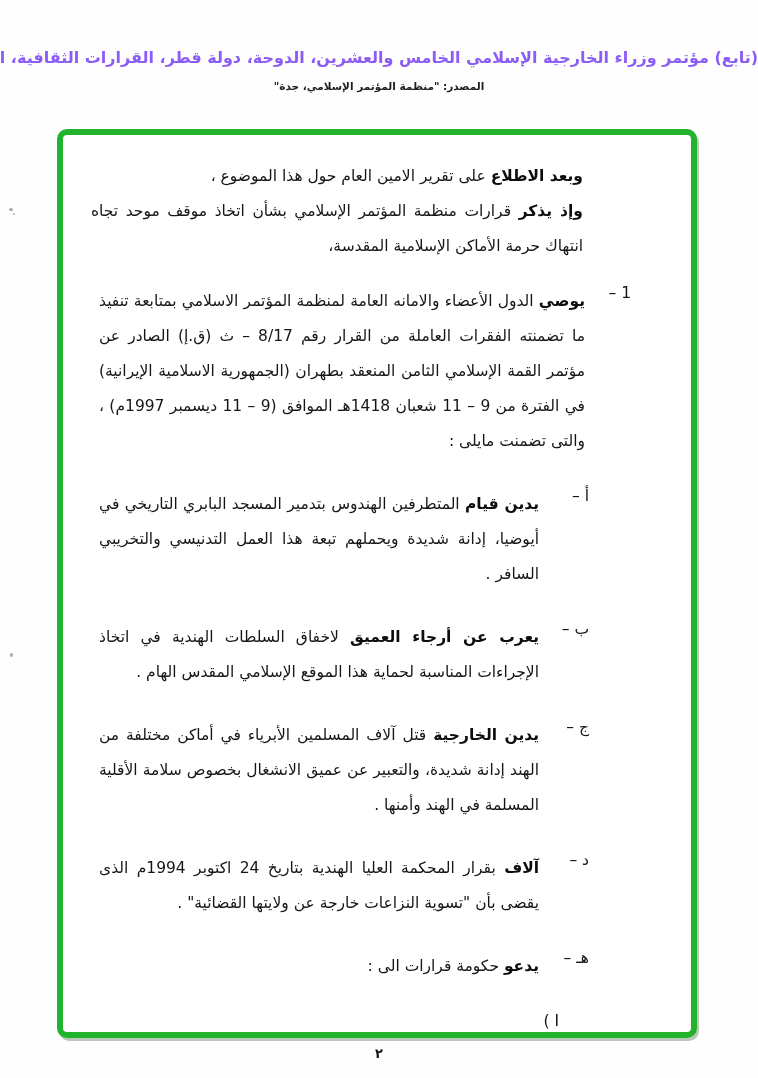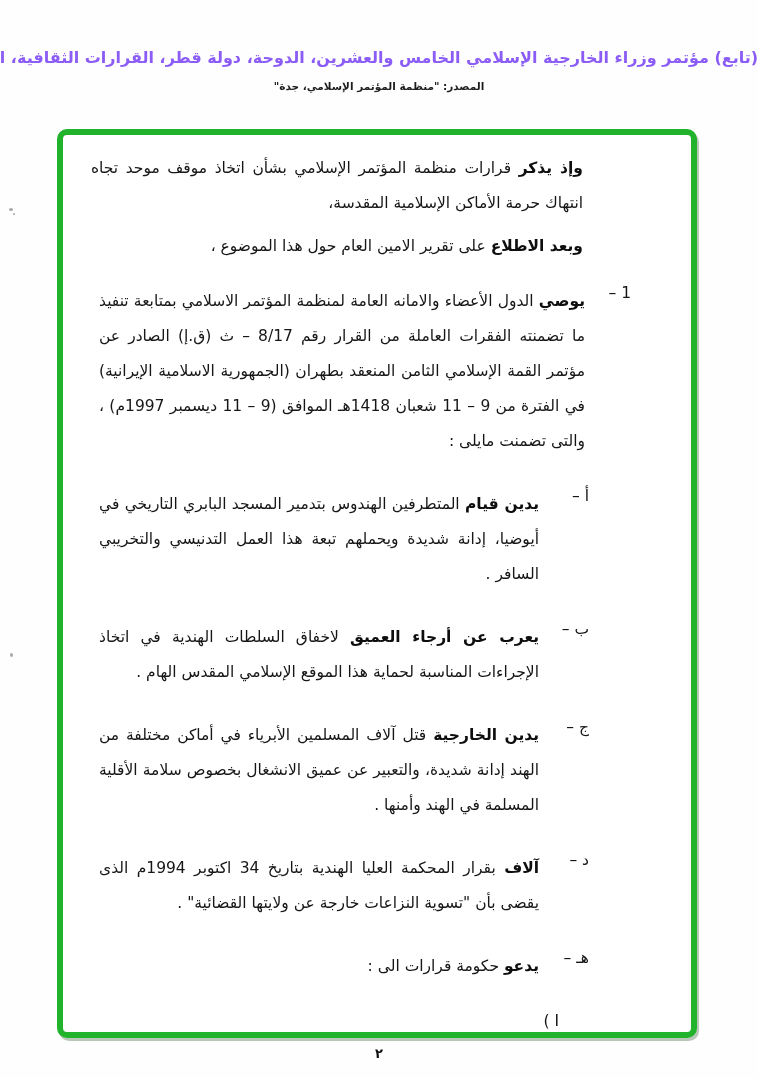--- a/index.html
+++ b/index.html
@@ -48,23 +48,23 @@
 <body>
 
 <div class="hdr">
   <div class="hdr1">(تابع) مؤتمر وزراء الخارجية الإسلامي الخامس والعشرين، الدوحة، دولة قطر، القرارات الثقافية، القرار الرقم ٢٥/١٧-ث</div>
   <div class="hdr2">المصدر:  "منظمة المؤتمر الإسلامي، جدة"</div>
 </div>
 
 <div class="frame">
   <div class="content">
 
+    <p class="preamble gap-top"><b>وبعد الاطلاع</b><span> على تقرير الامين العام حول هذا الموضوع ،</span></p>
+
     <p class="preamble"><b>وإذ يذكر</b><span> قرارات منظمة المؤتمر الإسلامي بشأن اتخاذ موقف موحد تجاه انتهاك حرمة الأماكن الإسلامية المقدسة،</span></p>
-
-    <p class="preamble gap-top"><b>وبعد الاطلاع</b><span> على تقرير الامين العام حول هذا الموضوع ،</span></p>
 
     <div class="item">
       <span class="marker m1">1 –</span>
       <p class="body"><b>يوصي</b><span> الدول الأعضاء والامانه العامة لمنظمة المؤتمر الاسلامي بمتابعة تنفيذ ما تضمنته الفقرات العاملة من القرار رقم 8/17 – ث (ق.إ) الصادر عن مؤتمر القمة الإسلامي الثامن المنعقد بطهران (الجمهورية الاسلامية الإيرانية) في الفترة من 9 – 11 شعبان 1418هـ الموافق (9 – 11 ديسمبر 1997م) ، والتى تضمنت مايلى :</span></p>
     </div>
 
     <div class="item lvl2">
       <span class="marker m2">أ –</span>
       <p class="body"><b>يدين قيام</b><span> المتطرفين الهندوس بتدمير المسجد البابري التاريخي في أيوضيا، إدانة شديدة ويحملهم تبعة هذا العمل التدنيسي والتخريبي السافر .</span></p>
     </div>
@@ -74,21 +74,21 @@
       <p class="body"><b>يعرب عن أرجاء العميق</b><span> لاخفاق السلطات الهندية في اتخاذ الإجراءات المناسبة لحماية هذا الموقع الإسلامي المقدس الهام .</span></p>
     </div>
 
     <div class="item lvl2">
       <span class="marker m2">ج –</span>
       <p class="body"><b>يدين الخارجية</b><span> قتل آلاف المسلمين الأبرياء في أماكن مختلفة من الهند إدانة شديدة، والتعبير عن عميق الانشغال بخصوص  سلامة الأقلية المسلمة في الهند وأمنها .</span></p>
     </div>
 
     <div class="item lvl2">
       <span class="marker m2">د –</span>
-      <p class="body"><b>آلاف</b><span> بقرار المحكمة العليا الهندية بتاريخ 34 اكتوبر 1994م الذى يقضى بأن "تسوية النزاعات خارجة عن ولايتها القضائية" .</span></p>
+      <p class="body"><b>آلاف</b><span> بقرار المحكمة العليا الهندية بتاريخ 24 اكتوبر 1994م الذى يقضى بأن "تسوية النزاعات خارجة عن ولايتها القضائية" .</span></p>
     </div>
 
     <div class="item lvl2">
       <span class="marker m2">هـ –</span>
       <p class="body"><b>يدعو</b><span> حكومة قرارات الى :</span></p>
     </div>
 
     <div class="item lvl3">
       <span class="marker m3">( I</span>
     </div>

